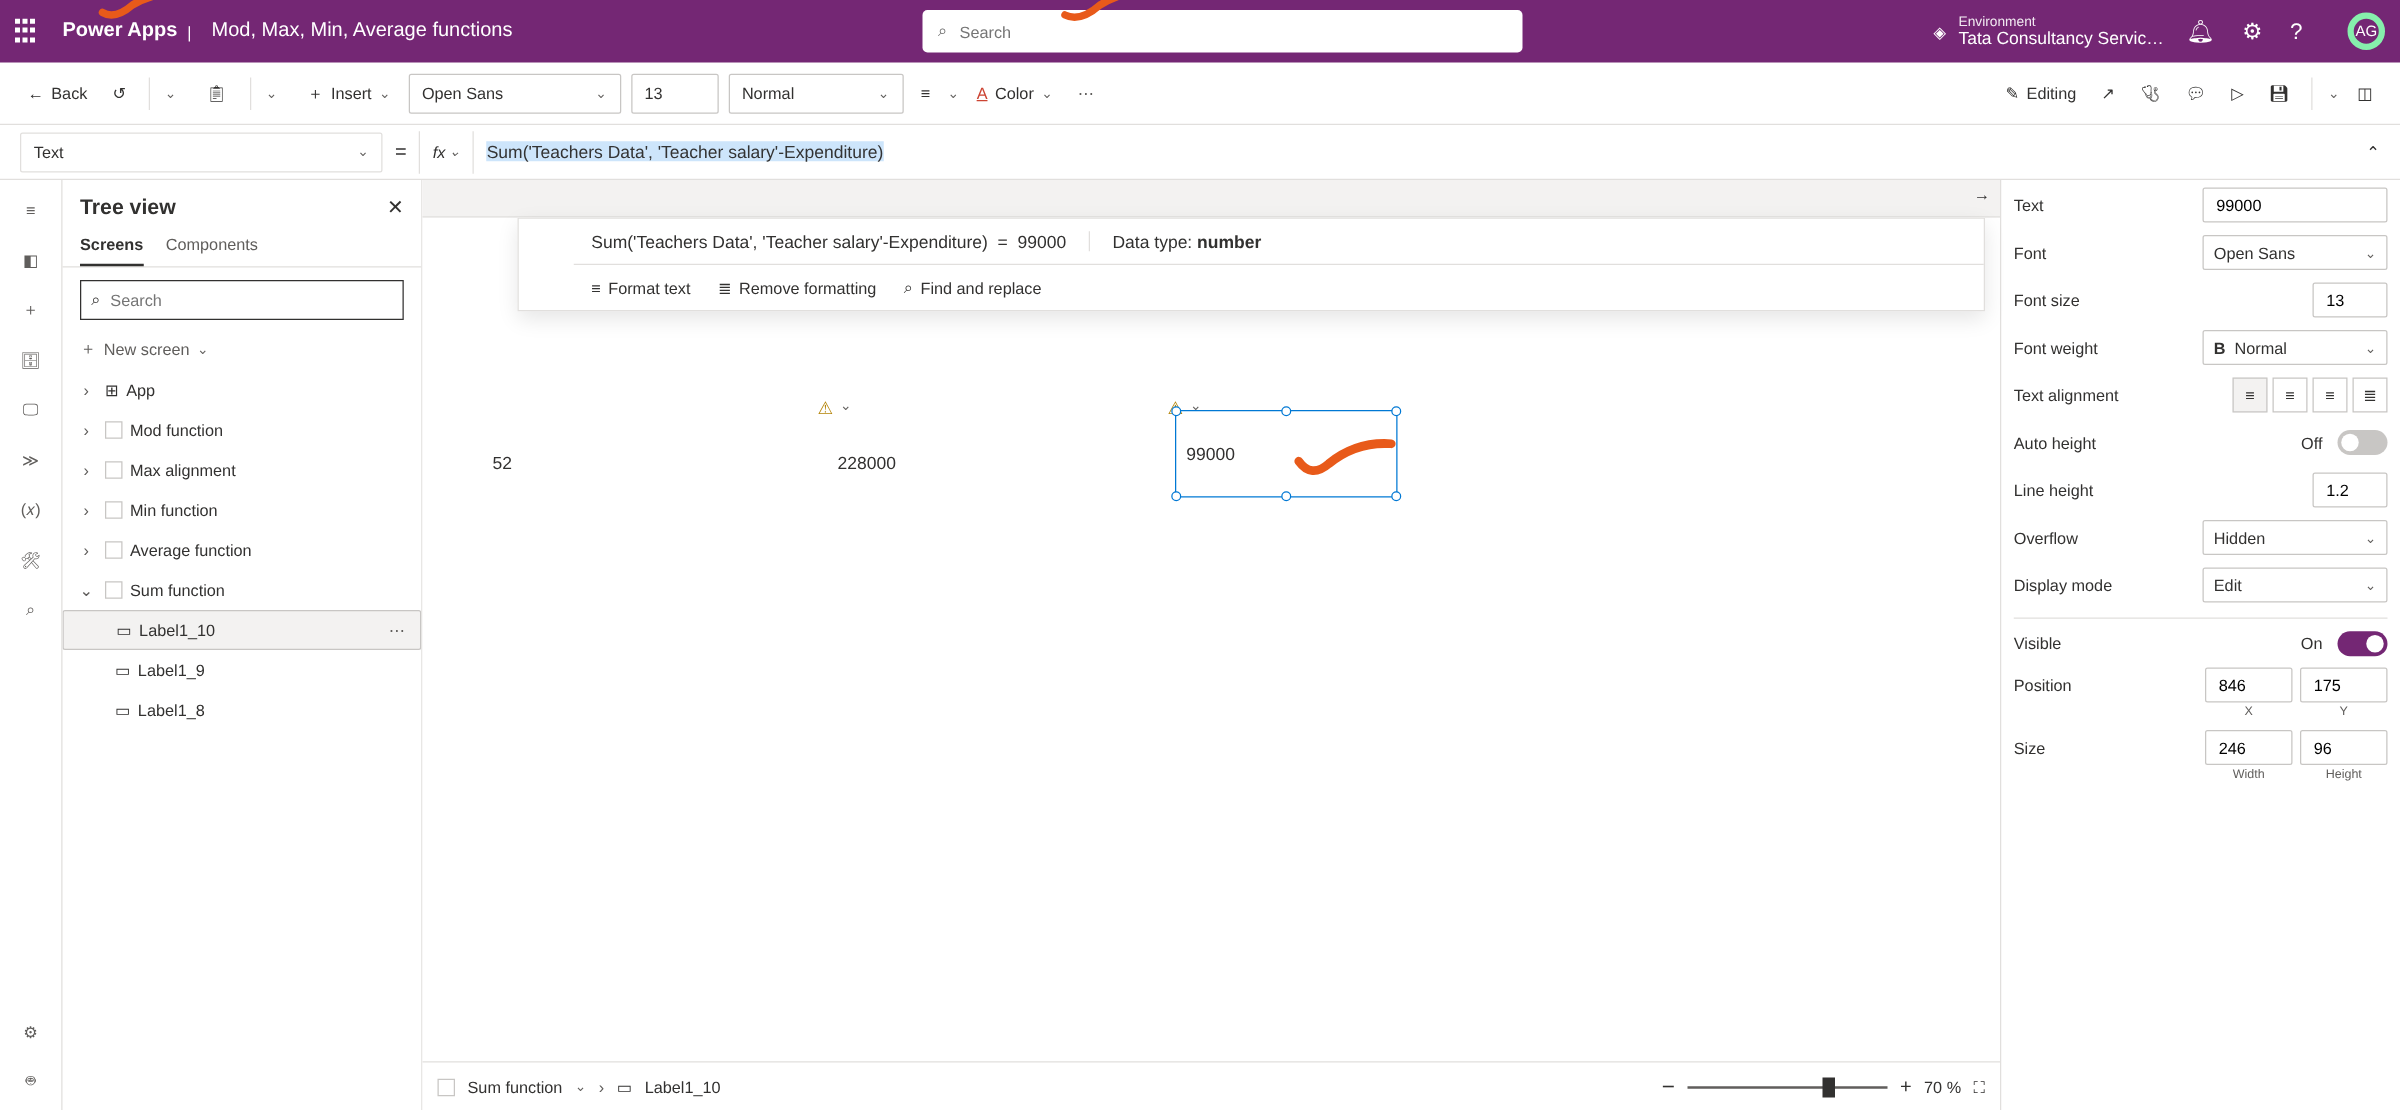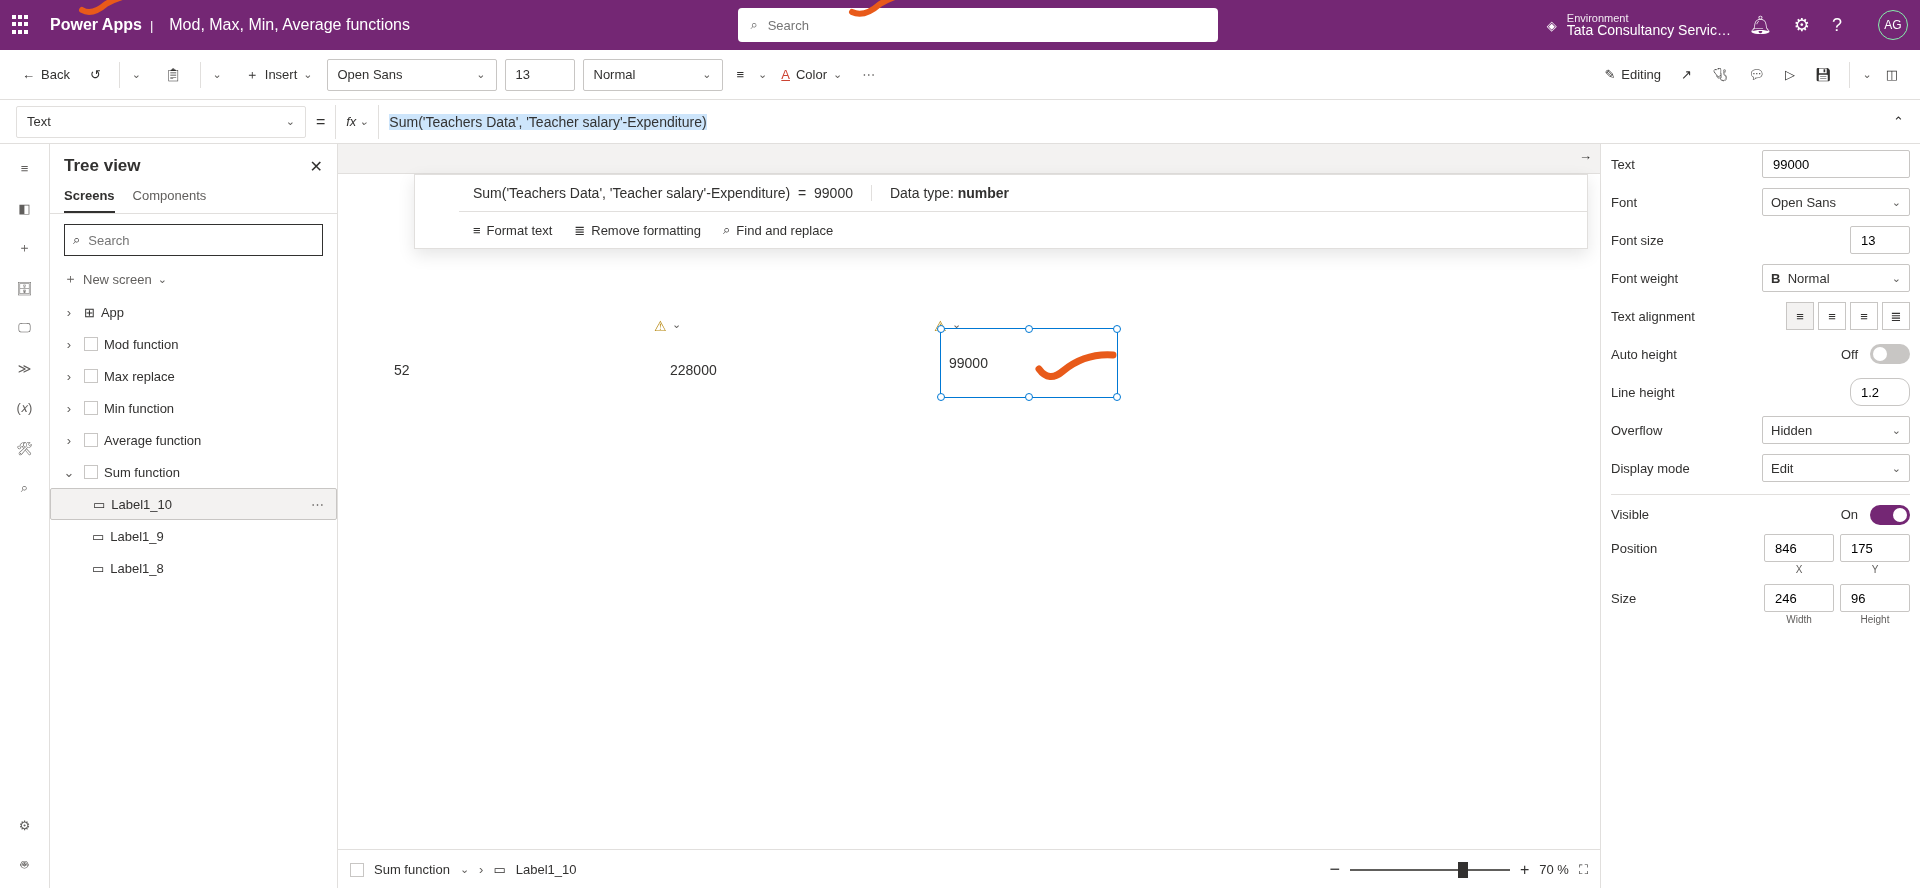--- a/index.html
+++ b/index.html
@@ -20,38 +20,38 @@
   .waffle{width:20px;height:20px;display:flex;flex-wrap:wrap;gap:2px;margin-right:18px;cursor:pointer;}
   .waffle span{width:4px;height:4px;background:#fff;}
   .apptitle{font-size:16px;font-weight:600;}
   .filetitle{font-size:16px;margin-left:8px;}
   .searchwrap{flex:0 0 480px;margin:0 auto;background:#fff;border-radius:4px;height:34px;display:flex;align-items:center;padding:0 12px;color:#666;}
   .spacer{flex:1;}
   .env{display:flex;align-items:center;gap:10px;margin-right:18px;}
   .env small{display:block;font-size:11px;opacity:.9;margin-bottom:-2px;}
   .env strong{font-size:14px;font-weight:400;}
   .hdricons{display:flex;gap:22px;align-items:center;font-size:18px;}
-  .avatar{width:30px;height:30px;border-radius:50%;border:1px solid #86efac;display:flex;align-items:center;justify-content:center;font-size:12px;margin-left:14px;}
+  .avatar{width:30px;height:30px;border-radius:50%;border:5px solid #86efac;display:flex;align-items:center;justify-content:center;font-size:12px;margin-left:14px;}
   .toolbar{height:50px;border-bottom:1px solid var(--bd);display:flex;align-items:center;padding:0 16px;gap:8px;}
   .tbtn{display:flex;align-items:center;gap:6px;padding:4px 6px;color:var(--txt);cursor:pointer;}
   .sep{width:1px;height:26px;background:var(--bd);margin:0 4px;}
   .sel{height:32px;border:1px solid var(--bd2);border-radius:2px;display:flex;align-items:center;padding:0 10px;gap:8px;background:#fff;min-width:60px;justify-content:space-between;}
   .sel.w170{width:170px;}
   .sel.w70{width:70px;}
   .sel.w140{width:140px;}
   .formbar{height:44px;border-bottom:1px solid var(--bd);display:flex;align-items:center;padding:0 16px;gap:10px;}
   .propsel{width:290px;height:32px;border:1px solid var(--bd);border-radius:2px;display:flex;align-items:center;justify-content:space-between;padding:0 10px;}
   .fx{width:44px;height:34px;display:flex;align-items:center;justify-content:center;border-left:1px solid var(--bd);border-right:1px solid var(--bd);font-style:italic;}
   .formulainput{flex:1;font-family:Consolas,monospace;font-size:14px;}
   .formulainput .hl{background:var(--hl);color:#333;}
   .body{display:flex;height:745px;position:relative;}
   .rail{width:50px;border-right:1px solid var(--bd);display:flex;flex-direction:column;align-items:center;gap:20px;padding-top:14px;}
   .railico{width:20px;height:20px;display:flex;align-items:center;justify-content:center;color:var(--txt2);cursor:pointer;}
   .treepanel{width:288px;border-right:1px solid var(--bd);display:flex;flex-direction:column;}
-  .treehdr{display:flex;align-items:center;justify-content:space-between;padding:12px 14px 4px 14px;}
+  .treehdr{display:flex;align-items:flex-start;justify-content:space-between;padding:12px 14px 4px 14px;}
   .treehdr strong{font-size:17px;font-weight:600;}
   .treetabs{display:flex;gap:18px;padding:0 14px;border-bottom:1px solid var(--bd);}
   .treetabs div{padding:8px 0;cursor:pointer;color:var(--txt2);}
   .treetabs .act{color:var(--txt);border-bottom:2px solid var(--txt);font-weight:600;}
   .tsearch{margin:10px 14px;height:32px;border:1px solid var(--txt);display:flex;align-items:center;padding:0 8px;gap:6px;}
   .newscr{padding:4px 14px 8px 14px;display:flex;align-items:center;gap:6px;color:var(--txt2);cursor:pointer;}
   .tree{overflow:auto;}
   .tnode{display:flex;align-items:center;gap:6px;height:32px;padding-right:10px;cursor:pointer;}
   .tnode .chev{width:18px;text-align:center;color:var(--txt2);}
   .tnode .chk{width:14px;height:14px;border:1px solid var(--bd2);}
@@ -245,21 +245,21 @@
           <span>App</span>
       </div>
       <div class="tnode" style="padding-left:10px;">
         <span class="chev">›</span>
           <span class="chk"></span>
           <span>Mod function</span>
       </div>
       <div class="tnode" style="padding-left:10px;">
         <span class="chev">›</span>
           <span class="chk"></span>
-          <span>Max replace</span>
+          <span>Max alignment</span>
       </div>
       <div class="tnode" style="padding-left:10px;">
         <span class="chev">›</span>
           <span class="chk"></span>
           <span>Min function</span>
       </div>
       <div class="tnode" style="padding-left:10px;">
         <span class="chev">›</span>
           <span class="chk"></span>
           <span>Average function</span>
@@ -402,21 +402,21 @@
     <div class="proprow">
         <label>Auto height</label>
       <span style="margin-right:4px;margin-left:38px;">Off</span>
       <div class="toggle off">
           <div class="k"></div>
         </div>
       </div>
 
     <div class="proprow">
         <label>Line height</label>
-      <div class="pinput" style="width:60px;border-radius:11px;">
+      <div class="pinput" style="width:60px;">
           <input value="1.2" style="">
         </div>
       </div>
 
     <div class="proprow">
         <label>Overflow</label>
       <div class="pdrop">
           <span>Hidden</span>
           <span class="chev-down">⌄</span>
         </div>

